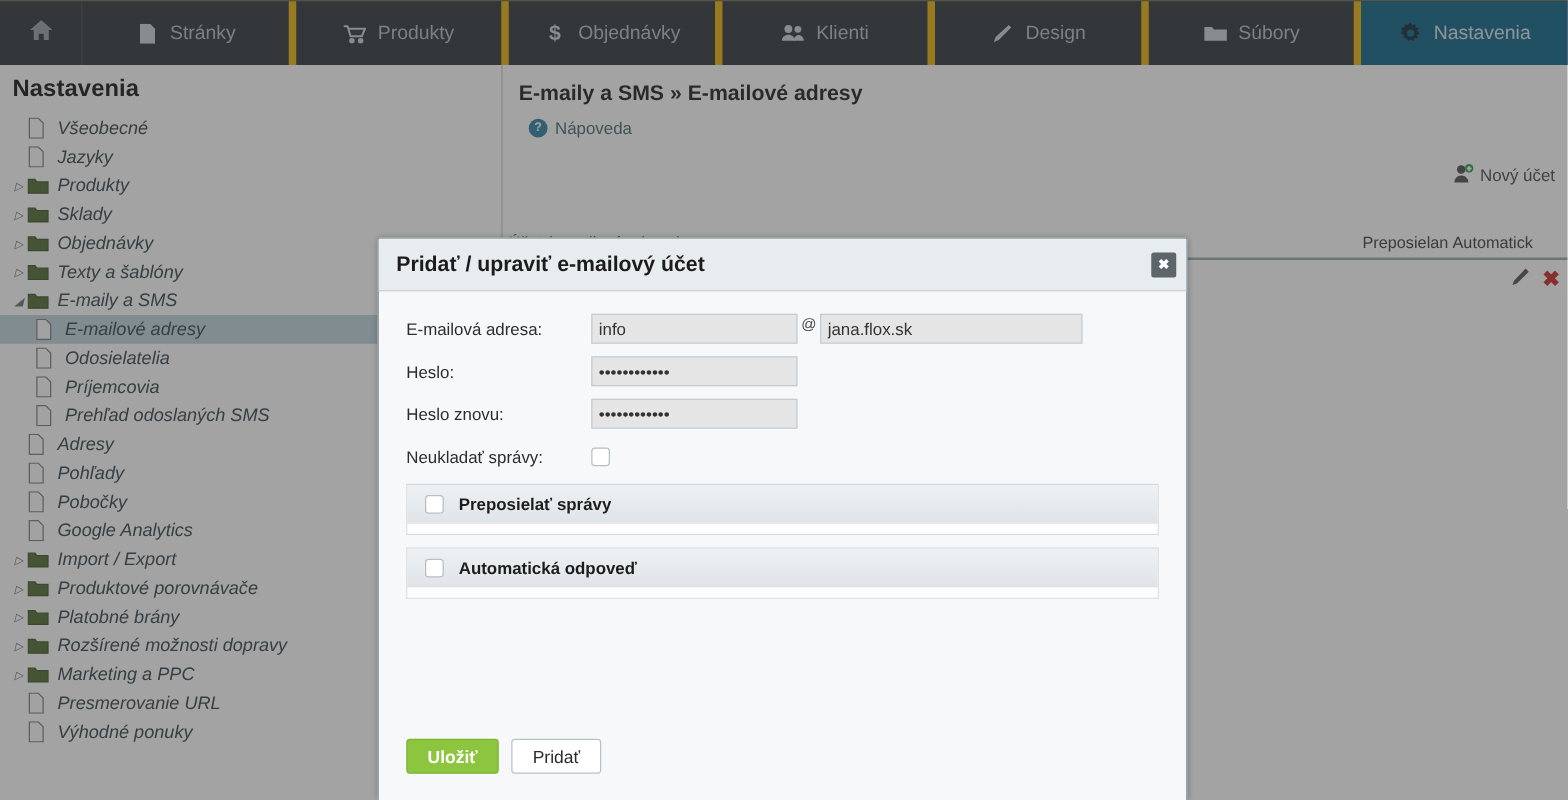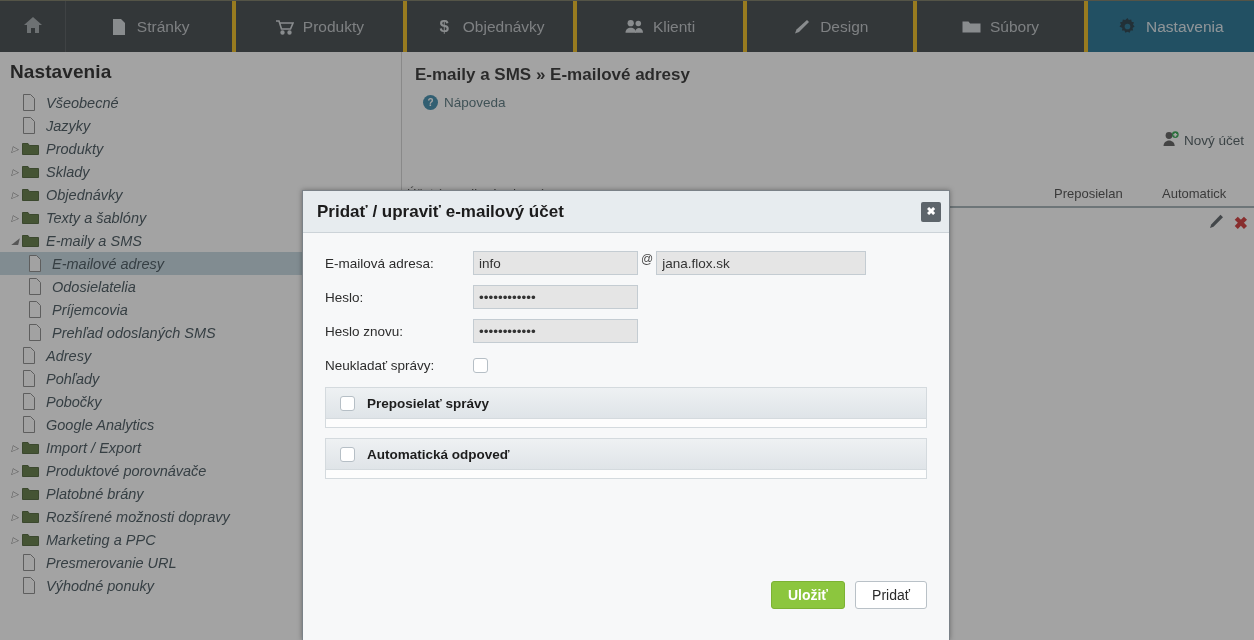--- a/index.html
+++ b/index.html
@@ -25,21 +25,21 @@
     border-right: 1px solid #42484d;
     color: #9aa0a4;
   }
   .nav-item {
     flex: 1 1 0;
     height: 51px;
     display: flex; align-items: center; justify-content: center;
     gap: 9px;
     color: #b9bec1;
     font-size: 15.5px;
-    border-right: 4px solid #eab308;
+    border-right: 6px solid #eab308;
     cursor: pointer;
     white-space: nowrap;
   }
   .nav-item:last-child { border-right: none; }
   .nav-item.active {
     background: #0d6287;
     color: #d8e4ea;
   }
   .nav-item .nicon {
     display: inline-flex; align-items: center; justify-content: center;
@@ -127,21 +127,21 @@
   .table-head {
     position: absolute; top: 131px; left: 0; width: 851px;
     height: 25px;
     border-bottom: 2px solid #9aa8ae;
     font-size: 13px; color: #3a3a3a;
     display: flex; align-items: flex-start;
     padding: 3px 8px 0 2px;
   }
   .th-acct { padding-left: 2px; flex: 1 1 auto; }
   .th-fwd  { width: 72px; flex: 0 0 72px; }
-  .th-auto { width: 84px; flex: 0 0 84px; overflow: hidden; white-space: nowrap; margin-left: 36px; }
+  .th-auto { width: 84px; flex: 0 0 84px; overflow: hidden; white-space: nowrap; }
   .row1 {
     position: absolute; top: 158px; left: 0; width: 851px;
     height: 26px;
     background: #ffffff;
     display: flex; align-items: center;
     padding: 0 6px 0 2px;
     font-size: 13.5px;
   }
   .row1 a {
     color: #2a5c73; text-decoration: underline; cursor: pointer;
@@ -213,24 +213,24 @@
     height: 31px;
     background: linear-gradient(#eef1f3, #dfe4e8);
     border-bottom: 1px solid #d4dade;
     display: flex; align-items: center;
     padding-left: 14px; gap: 12px;
     cursor: pointer;
   }
   .panel-title { font-size: 13.5px; font-weight: bold; color: #1d1d1d; }
   .panel-body { height: 8px; background: #fdfdfd; }
   .modal-foot {
-    position: absolute; left: 0; bottom: 16px;
+    position: absolute; left: 0; bottom: 6px;
     width: 100%;
     padding: 0 22px 15px 22px;
-    display: flex; justify-content: flex-end; gap: 10px;
+    display: flex; gap: 10px;
   }
   .btn {
     height: 28px; padding: 0 16px;
     font-size: 14px; font-family: "Liberation Sans", sans-serif;
     border-radius: 3px; cursor: pointer;
     display: flex; align-items: center; justify-content: center;
   }
   .btn-save { background: #8cc63e; color: #fff; border: 1px solid #7cb233; font-weight: bold; }
   .btn-cancel { background: #fff; color: #2b2b2b; border: 1px solid #b9c1c7; }
 </style>

